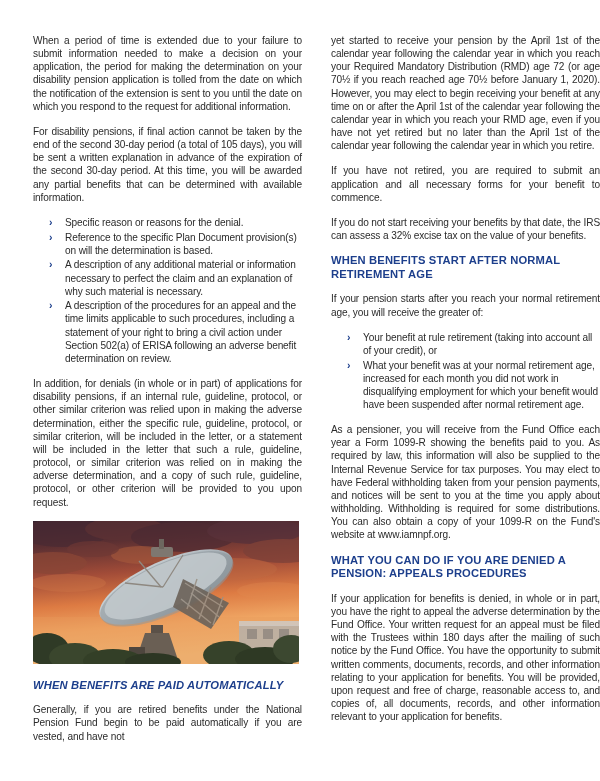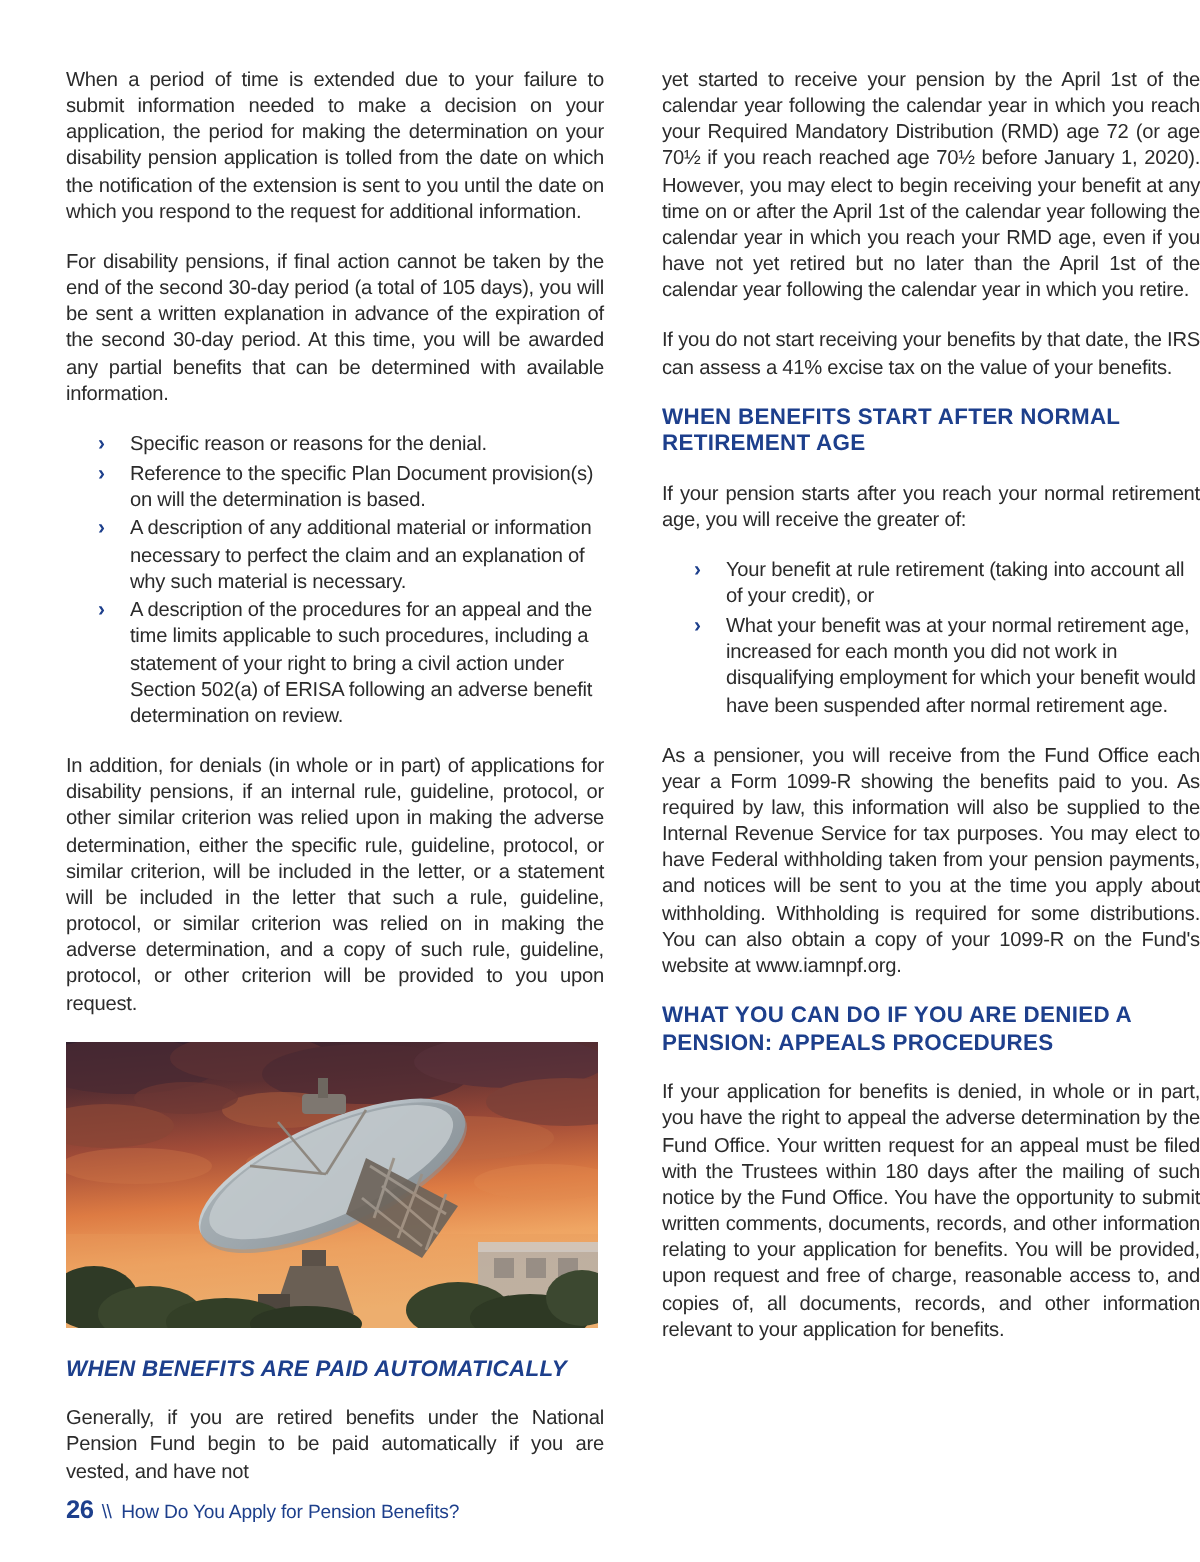--- a/index.html
+++ b/index.html
@@ -273,22 +273,23 @@
       <h2 class="section-heading tight-top">WHEN BENEFITS ARE PAID AUTOMATICALLY</h2>
 
       <p class="body">Generally, if you are retired benefits under the National Pension Fund begin to be paid automatically if you are vested, and have not</p>
 
     </div>
 
     <div class="col col-right">
 
       <p class="body">yet started to receive your pension by the April 1st of the calendar year following the calendar year in which you reach your Required Mandatory Distribution (RMD) age 72 (or age 70½ if you reach reached age 70½ before January 1, 2020). However, you may elect to begin receiving your benefit at any time on or after the April 1st of the calendar year following the calendar year in which you reach your RMD age, even if you have not yet retired but no later than the April 1st of the calendar year following the calendar year in which you retire.</p>
 
-
-      <p class="body">If you do not start receiving your benefits by that date, the IRS can assess a 41% excise tax on the value of your benefits.</p>
+      <p class="body">If you have not retired, you are required to submit an application and all necessary forms for your benefit to commence.</p>
+
+      <p class="body">If you do not start receiving your benefits by that date, the IRS can assess a 32% excise tax on the value of your benefits.</p>
 
       <h2 class="section-heading">WHEN BENEFITS START AFTER NORMAL RETIREMENT AGE</h2>
 
       <p class="body tight">If your pension starts after you reach your normal retirement age, you will receive the greater of:</p>
 
       <ul class="bullets">
         <li>
           <span class="chev">›</span>
           <span>Your benefit at rule retirement (taking into account all of your credit), or</span>
         </li>
@@ -301,19 +302,14 @@
 
       <p class="body"><span>As a pensioner, you will receive from the Fund Office each year a Form 1099-R showing the benefits paid to you. As required by law, this information will also be supplied to the Internal Revenue Service for tax purposes. You may elect to have Federal withholding taken from your pension payments, and notices will be sent to you at the time you apply about withholding. Withholding is required for some distributions. You can also obtain a copy of your 1099-R on the Fund's website at </span><span class="italic">www.iamnpf.org</span><span>.</span></p>
 
       <h2 class="section-heading">WHAT YOU CAN DO IF YOU ARE DENIED A PENSION: APPEALS PROCEDURES</h2>
 
       <p class="body">If your application for benefits is denied, in whole or in part, you have the right to appeal the adverse determination by the Fund Office. Your written request for an appeal must be filed with the Trustees within 180 days after the mailing of such notice by the Fund Office. You have the opportunity to submit written comments, documents, records, and other information relating to your application for benefits. You will be provided, upon request and free of charge, reasonable access to, and copies of, all documents, records, and other information relevant to your application for benefits.</p>
 
     </div>
   </div>
 
-  <div class="footer">
-    <span class="pagenum">26</span>
-    <span class="slashes">\\</span>
-    <span class="foot-title">How Do You Apply for Pension Benefits?</span>
-  </div>
 
 </div>
 
 </body></html>

